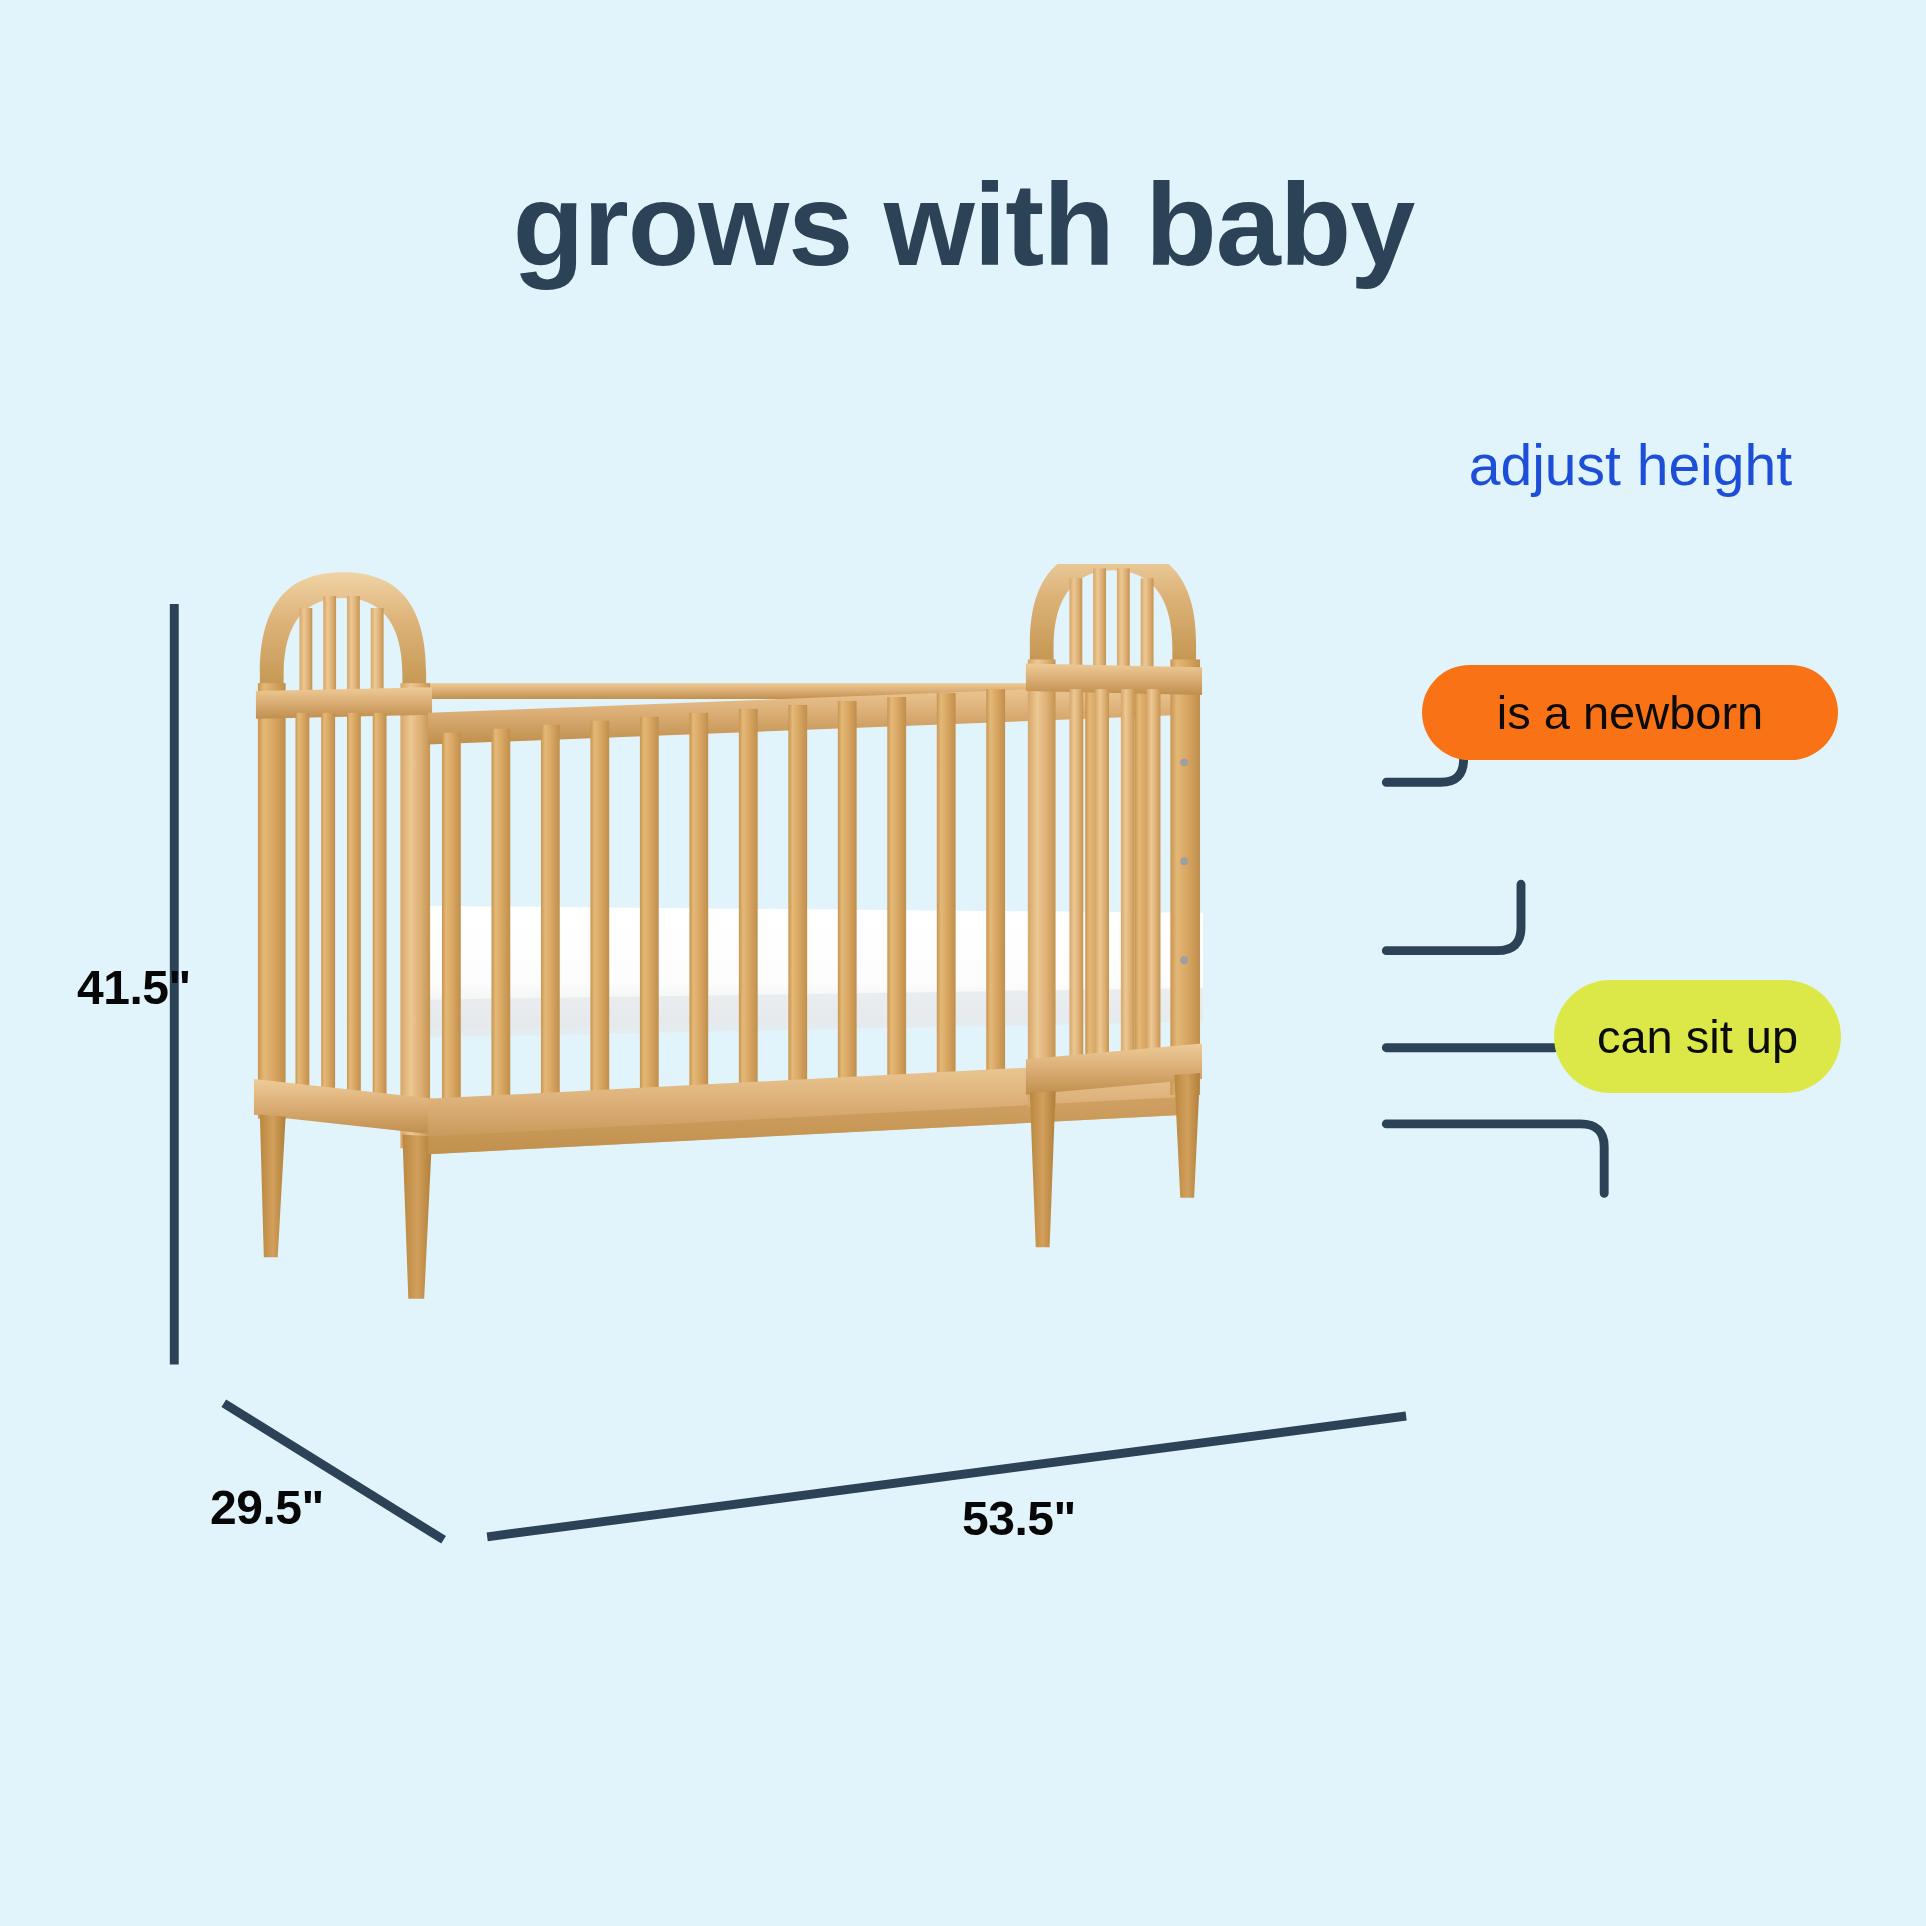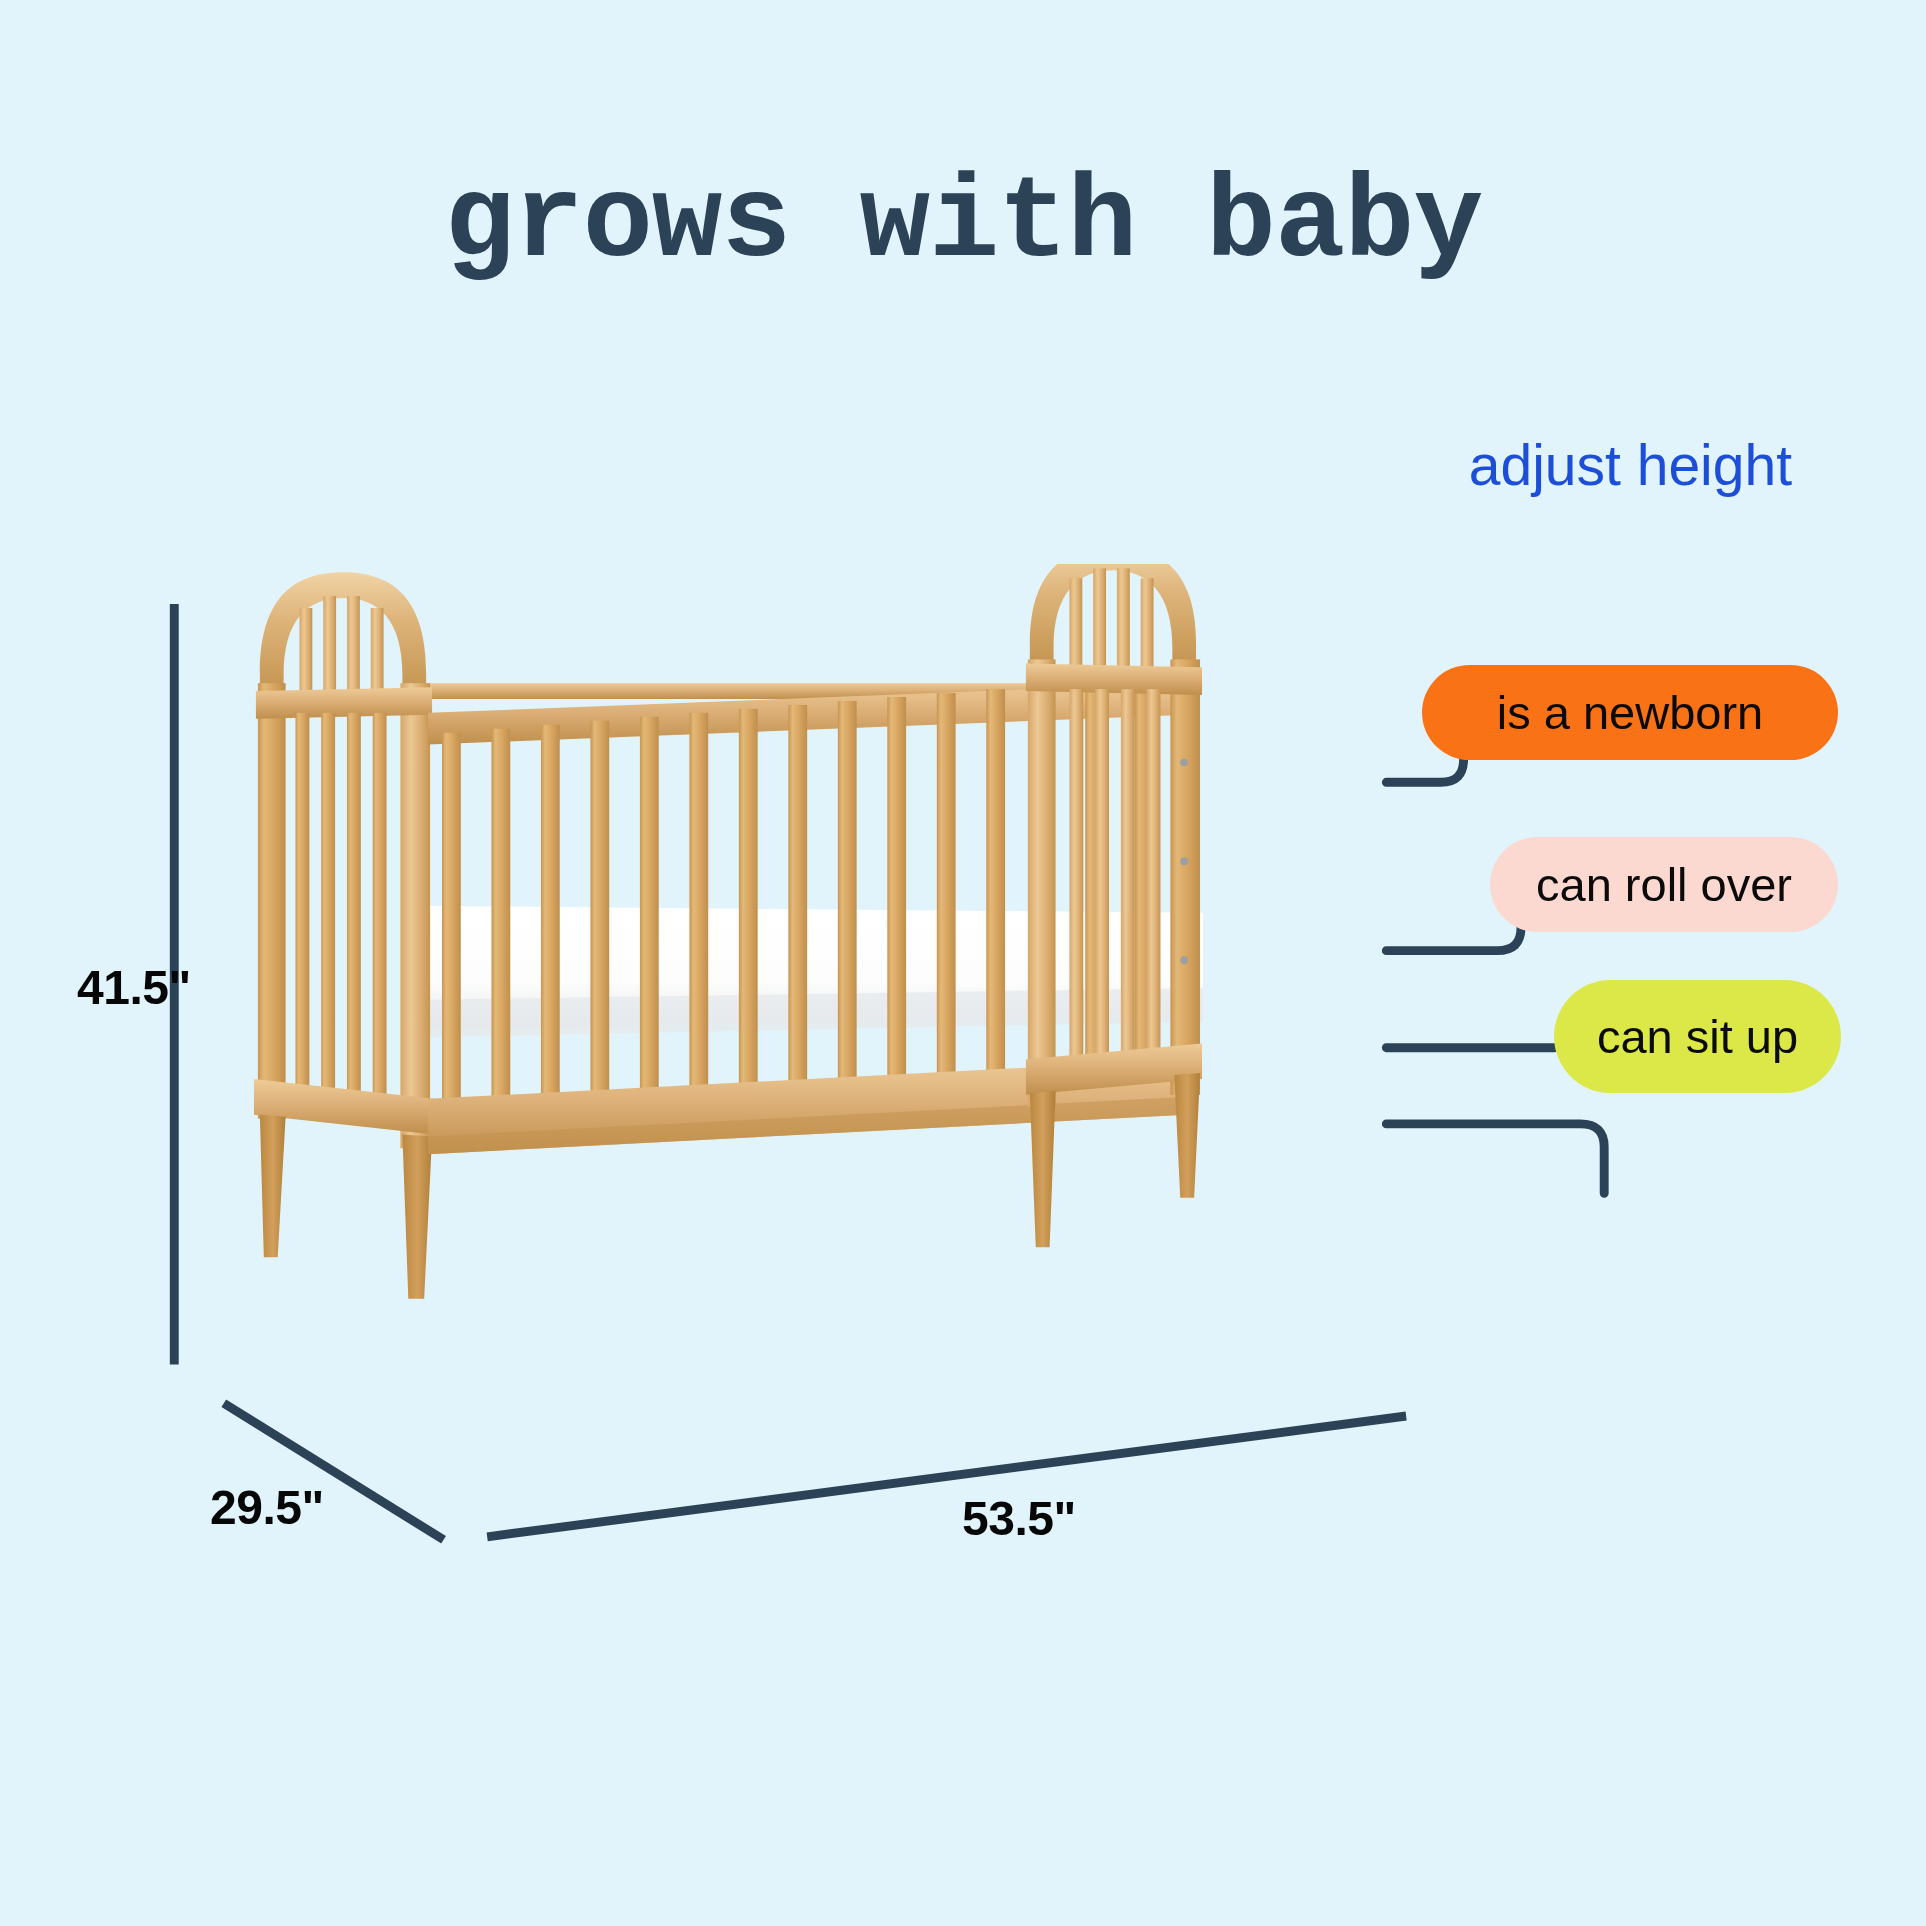--- a/index.html
+++ b/index.html
@@ -10,21 +10,21 @@
     overflow:hidden;
     position:relative;
   }
   #stage{position:absolute;inset:0;}
 
   
   .title{
     position:absolute;
     left:0;right:0;top:166px;
     text-align:center;
-    font-family:Liberation Mono, monospace;
+    font-family:Liberation Sans, sans-serif;
     font-weight:700;
     font-size:117px;
     letter-spacing:-1px;
     color:#2c4257;
     line-height:1;
   }
 
   
   .adjust-head{
     position:absolute;
@@ -239,17 +239,16 @@
 
   <div class="dim-label" id="dim-height-label" style="color: rgb(7, 7, 7);">41.5"</div>
   <div class="dim-label" id="dim-depth-label" style="color: rgb(7, 7, 7);">29.5"</div>
   <div class="dim-label" id="dim-width-label" style="color: rgb(7, 7, 7);">53.5"</div>
 
   <div class="adjust-head" style="color: #1d4ed8;">
     <div>adjust height</div>
   </div>
 
   <div class="pill" id="pill-newborn" style="background: #f97316; color: rgb(11, 11, 11);">is a newborn</div>
-  <div class="pill" id="pill-roll" style="background: rgb(252, 217, 208); color: rgb(11, 11, 11);">can roll over</div>
   <div class="pill" id="pill-sit" style="background: rgb(219, 232, 71); color: rgb(11, 11, 11);">can sit up</div>
 
 </div>
 
 
 </body></html>

